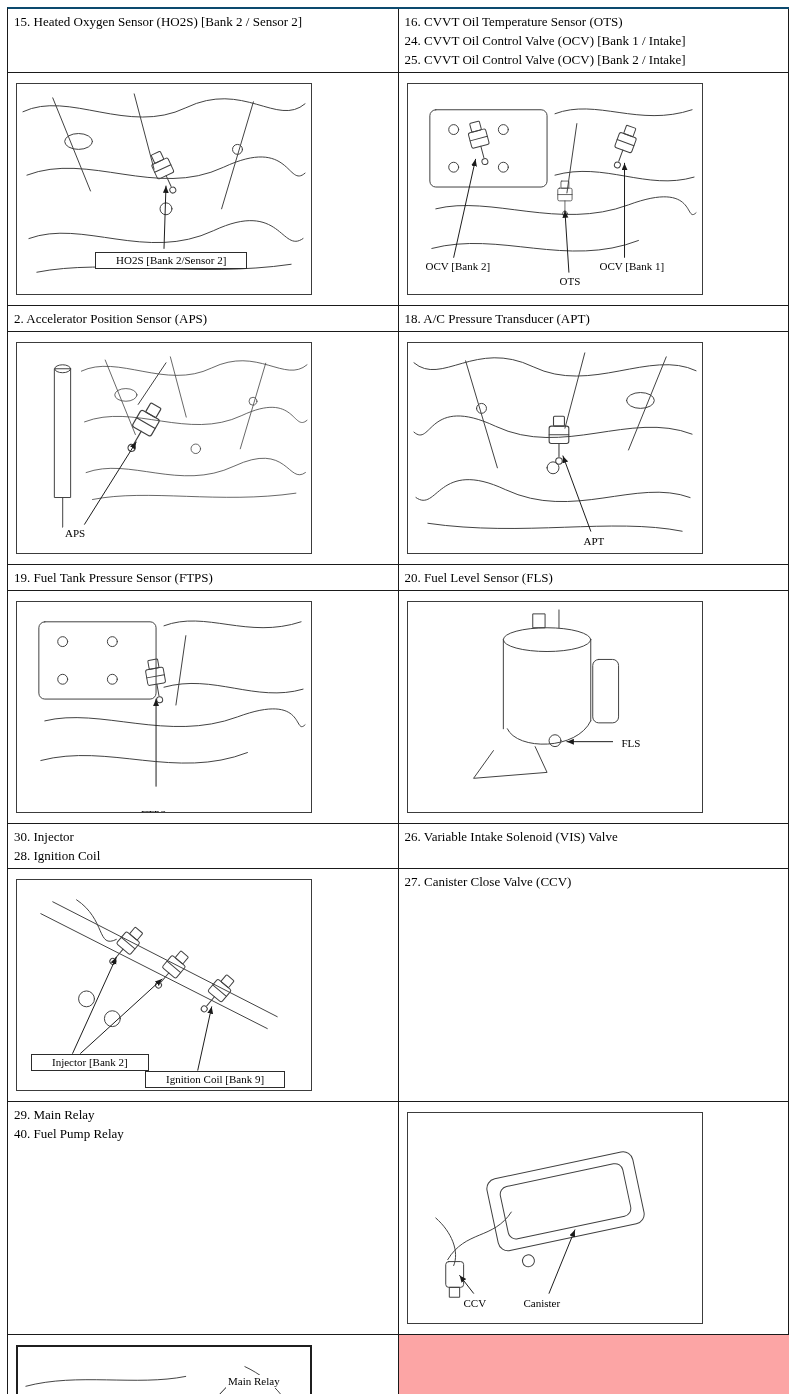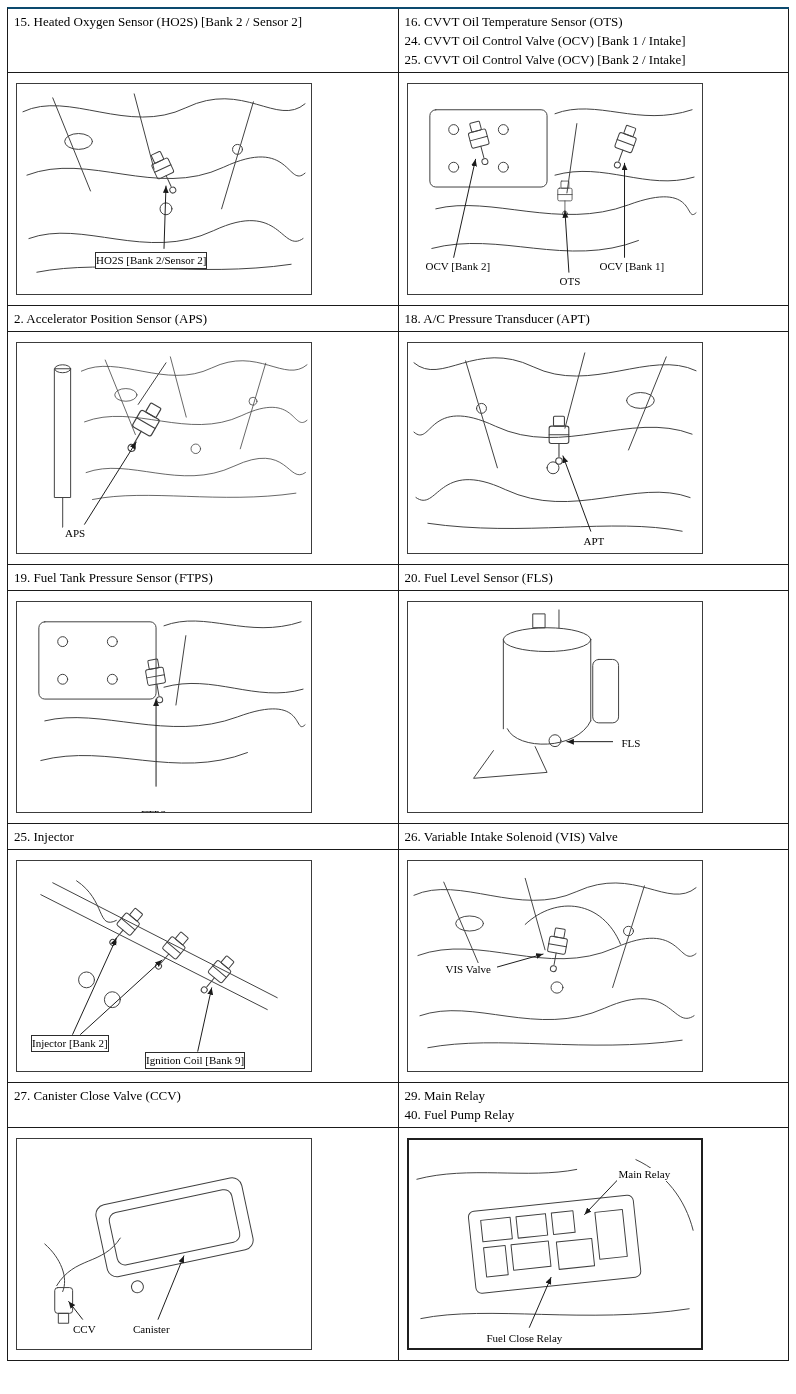--- a/index.html
+++ b/index.html
@@ -36,21 +36,21 @@
   .ld { stroke: #1a1a1a; }
   .lbl {
     position: absolute;
     font-size: 11px;
     line-height: 13px;
     color: #000;
     background: #fff;
     padding: 0 2px;
     white-space: nowrap;
   }
-  .lbl.boxed { border: 1px solid #2c2c2c; padding: 1px 0; }
+  .lbl.boxed { border: 1px solid #2c2c2c; padding: 1px 20px; }
 </style>
 </head>
 <body>
 
 <svg width="0" height="0" style="position:absolute">
   <defs>
     <marker id="ah" viewBox="0 0 8 8" refX="7" refY="3" markerWidth="8" markerHeight="8" orient="auto">
       <path d="M0,0 L7,3 L0,6 Z" fill="#1a1a1a"></path>
     </marker>
     <g id="sensor-glyph">
@@ -197,21 +197,22 @@
             <path d="M86,150 L66,178 L140,172 L128,146"></path>
             <circle cx="148" cy="140" r="6"></circle>
             <path class="ld" d="M206,141 L160,141" marker-end="url(#ah)"></path>
           </g>
         </svg>
         <div class="lbl" style="left:212px; top:135px;">FLS</div>
       </div>
     </div>
 
     <div class="cell hdr">
-      <div class="hl">25. Injector</div>
+      <div class="hl">30. Injector</div>
+      <div class="hl">28. Ignition Coil</div>
     </div>
     <div class="cell hdr">
       <div class="hl">26. Variable Intake Solenoid (VIS) Valve</div>
     </div>
 
     <div class="cell figcell">
       <div class="frame">
         <svg class="art" viewBox="0 0 296 212" preserveAspectRatio="none">
           <g class="ink">
             <path d="M24,34 L252,150"></path>
@@ -222,33 +223,20 @@
             <path d="M60,20 C90,40 80,70 100,60"></path>
             <circle cx="70" cy="120" r="8"></circle>
               <circle cx="96" cy="140" r="8"></circle>
             <path class="ld" d="M56,175 L100,78" marker-end="url(#ah)"></path>
             <path class="ld" d="M64,175 L146,100" marker-end="url(#ah)"></path>
             <path class="ld" d="M182,192 L196,128" marker-end="url(#ah)"></path>
           </g>
         </svg>
         <div class="lbl boxed" style="left:14px; top:174px;text-align:center;">Injector [Bank 2]</div>
         <div class="lbl boxed" style="left:128px; top:191px;">Ignition Coil [Bank 9]</div>
-      </div>
-    </div>
-    <div class="cell figcell">
-      <div class="frame">
-        <svg class="art" viewBox="0 0 296 212" preserveAspectRatio="none">
-          <g class="ink">
-            <use href="#pipes-glyph" transform="translate(0,8) scale(1,0.95)"></use>
-            <path d="M118,64 C150,34 196,40 214,84"></path>
-            <use href="#sensor-glyph" transform="translate(150,88) rotate(10)"></use>
-            <path class="ld" d="M90,107 L136,94" marker-end="url(#ah)"></path>
-          </g>
-        </svg>
-        <div class="lbl" style="left:36px; top:102px;">VIS Valve</div>
       </div>
     </div>
 
     <div class="cell hdr">
       <div class="hl">27. Canister Close Valve (CCV)</div>
     </div>
     <div class="cell hdr">
       <div class="hl">29. Main Relay</div>
       <div class="hl">40. Fuel Pump Relay</div>
     </div>

